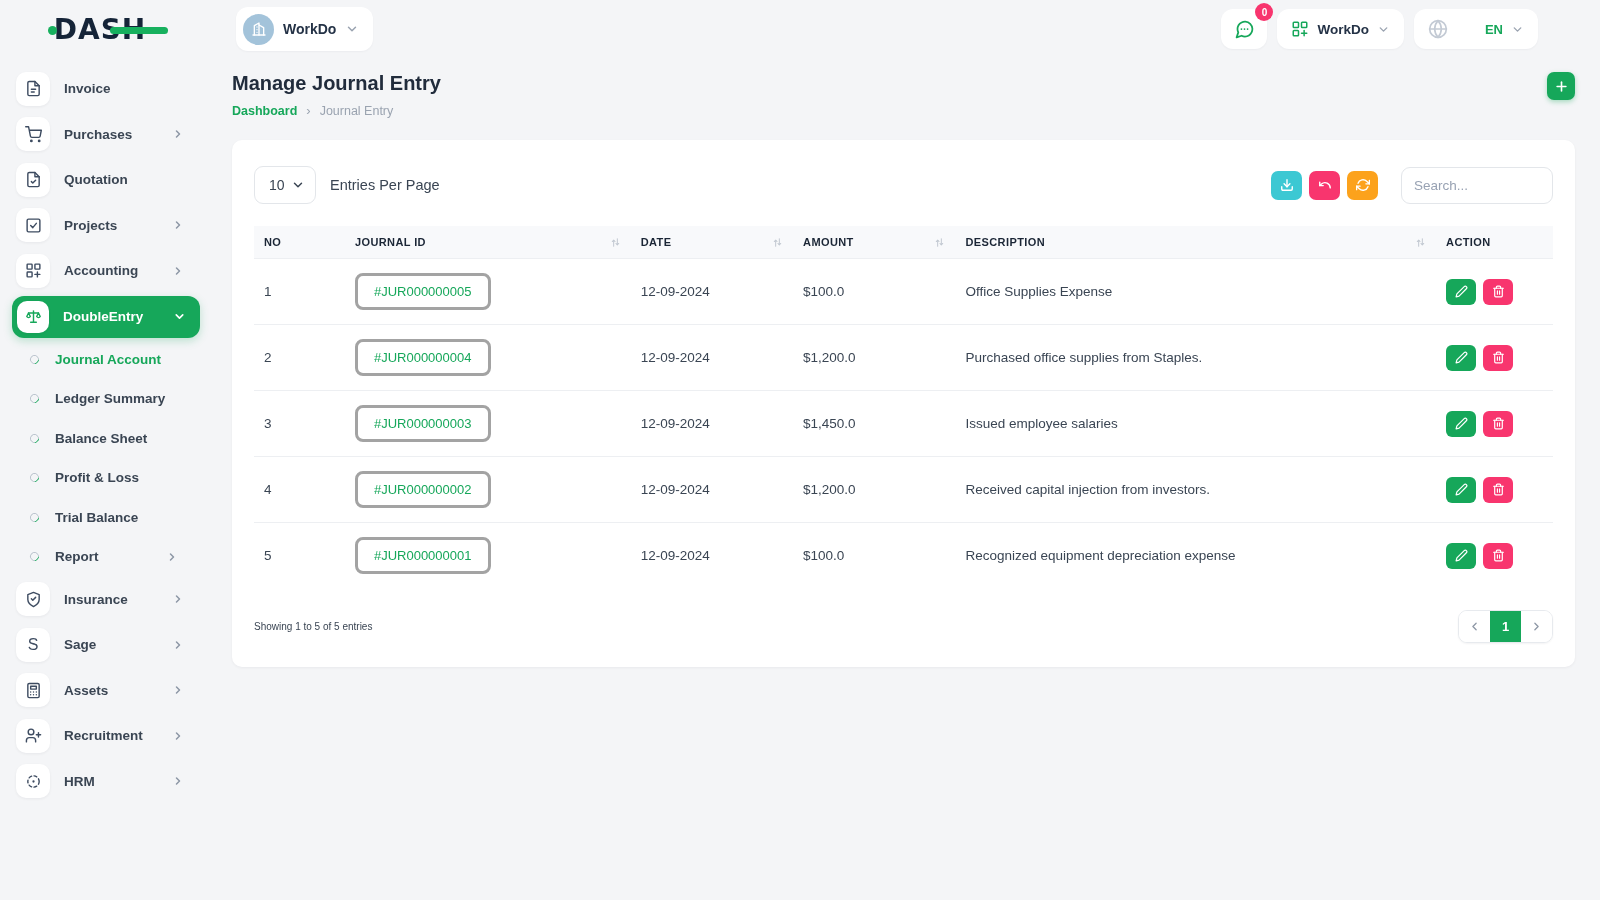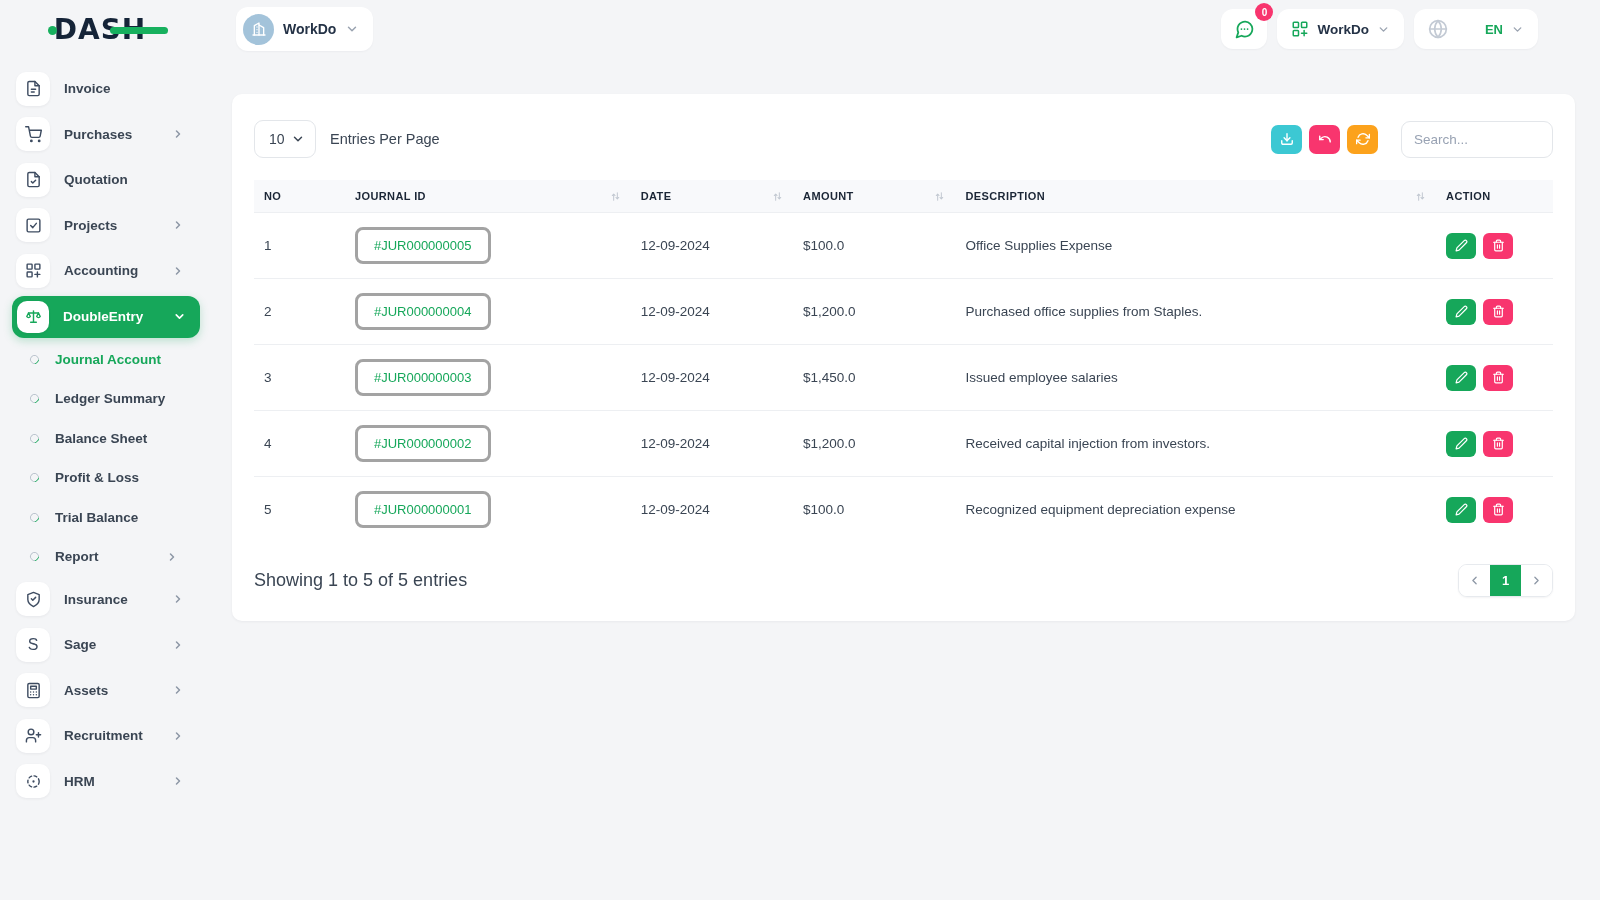--- a/index.html
+++ b/index.html
@@ -76,21 +76,21 @@
   th .th-in { display:flex; align-items:center; }
   th .sort { margin-left:auto; color:#c2c8d1; }
   td { padding:14px 10px; border-top:1px solid #edeff2; font-size:13.5px; color:#3a4553; vertical-align:middle; }
   .jur-badge { display:inline-block; border:3px solid #a3a3a3; color:#16a75a; border-radius:8px; padding:8px 16px; font-size:13px; cursor:pointer; background:#fff; }
   .row-actions { display:flex; gap:7px; }
   .abtn { width:30px; height:26px; border:none; border-radius:6px; display:flex; align-items:center; justify-content:center; color:#fff; cursor:pointer; }
   .abtn.edit { background:#16a75a; }
   .abtn.del { background:#f8356e; }
 
   .table-footer { display:flex; align-items:center; margin-top:22px; }
-  .showing { font-size:18px; color:#3a4553; }
+  .showing { font-size:10px; color:#3a4553; }
   .pager { margin-left:auto; display:flex; border:1px solid #e7eaee; border-radius:9px; overflow:hidden; box-shadow:0 1px 2px rgba(16,24,40,.05); }
   .pg { width:31px; height:31px; display:flex; align-items:center; justify-content:center; background:#fff; border:none; color:#8d97a5; font-size:13px; cursor:pointer; }
   .pg.current { background:#16a75a; color:#fff; font-weight:600; }
 </style>
 </head>
 <body>
 
 <div class="topbar">
   <div class="logo">
     <div class="logo-inner">
@@ -334,20 +334,38 @@
     </span>
     <span class="slabel">HRM</span>
     <svg class="chev" width="12" height="12" viewBox="0 0 24 24" fill="none" stroke="currentColor" stroke-width="3" stroke-linecap="round" stroke-linejoin="round">
         <polyline points="9 18 15 12 9 6"></polyline>
       </svg>
   </div>
 </div>
 
 <div class="main">
 
+  <div class="page-head">
+    <div>
+      <div class="page-title">Manage Journal Entry</div>
+      <div class="breadcrumb">
+        <a class="bc-link">Dashboard</a>
+        <span class="bc-sep">›</span>
+        <span class="bc-current">Journal Entry</span>
+      </div>
+    </div>
+    <button class="add-btn">
+      <span>
+        <svg width="15" height="15" viewBox="0 0 24 24" fill="none" stroke="currentColor" stroke-width="2.6" stroke-linecap="round">
+            <line x1="12" y1="5" x2="12" y2="19"></line>
+            <line x1="5" y1="12" x2="19" y2="12"></line>
+          </svg>
+      </span>
+    </button>
+  </div>
 
   <div class="card">
 
     <div class="controls">
       <div class="pp-select">
         <span>10</span>
         <svg class="caret" width="14" height="14" viewBox="0 0 24 24" fill="none" stroke="#3a4553" stroke-width="2.5" stroke-linecap="round" stroke-linejoin="round">
             <polyline points="6 9 12 15 18 9"></polyline>
           </svg>
       </div>

